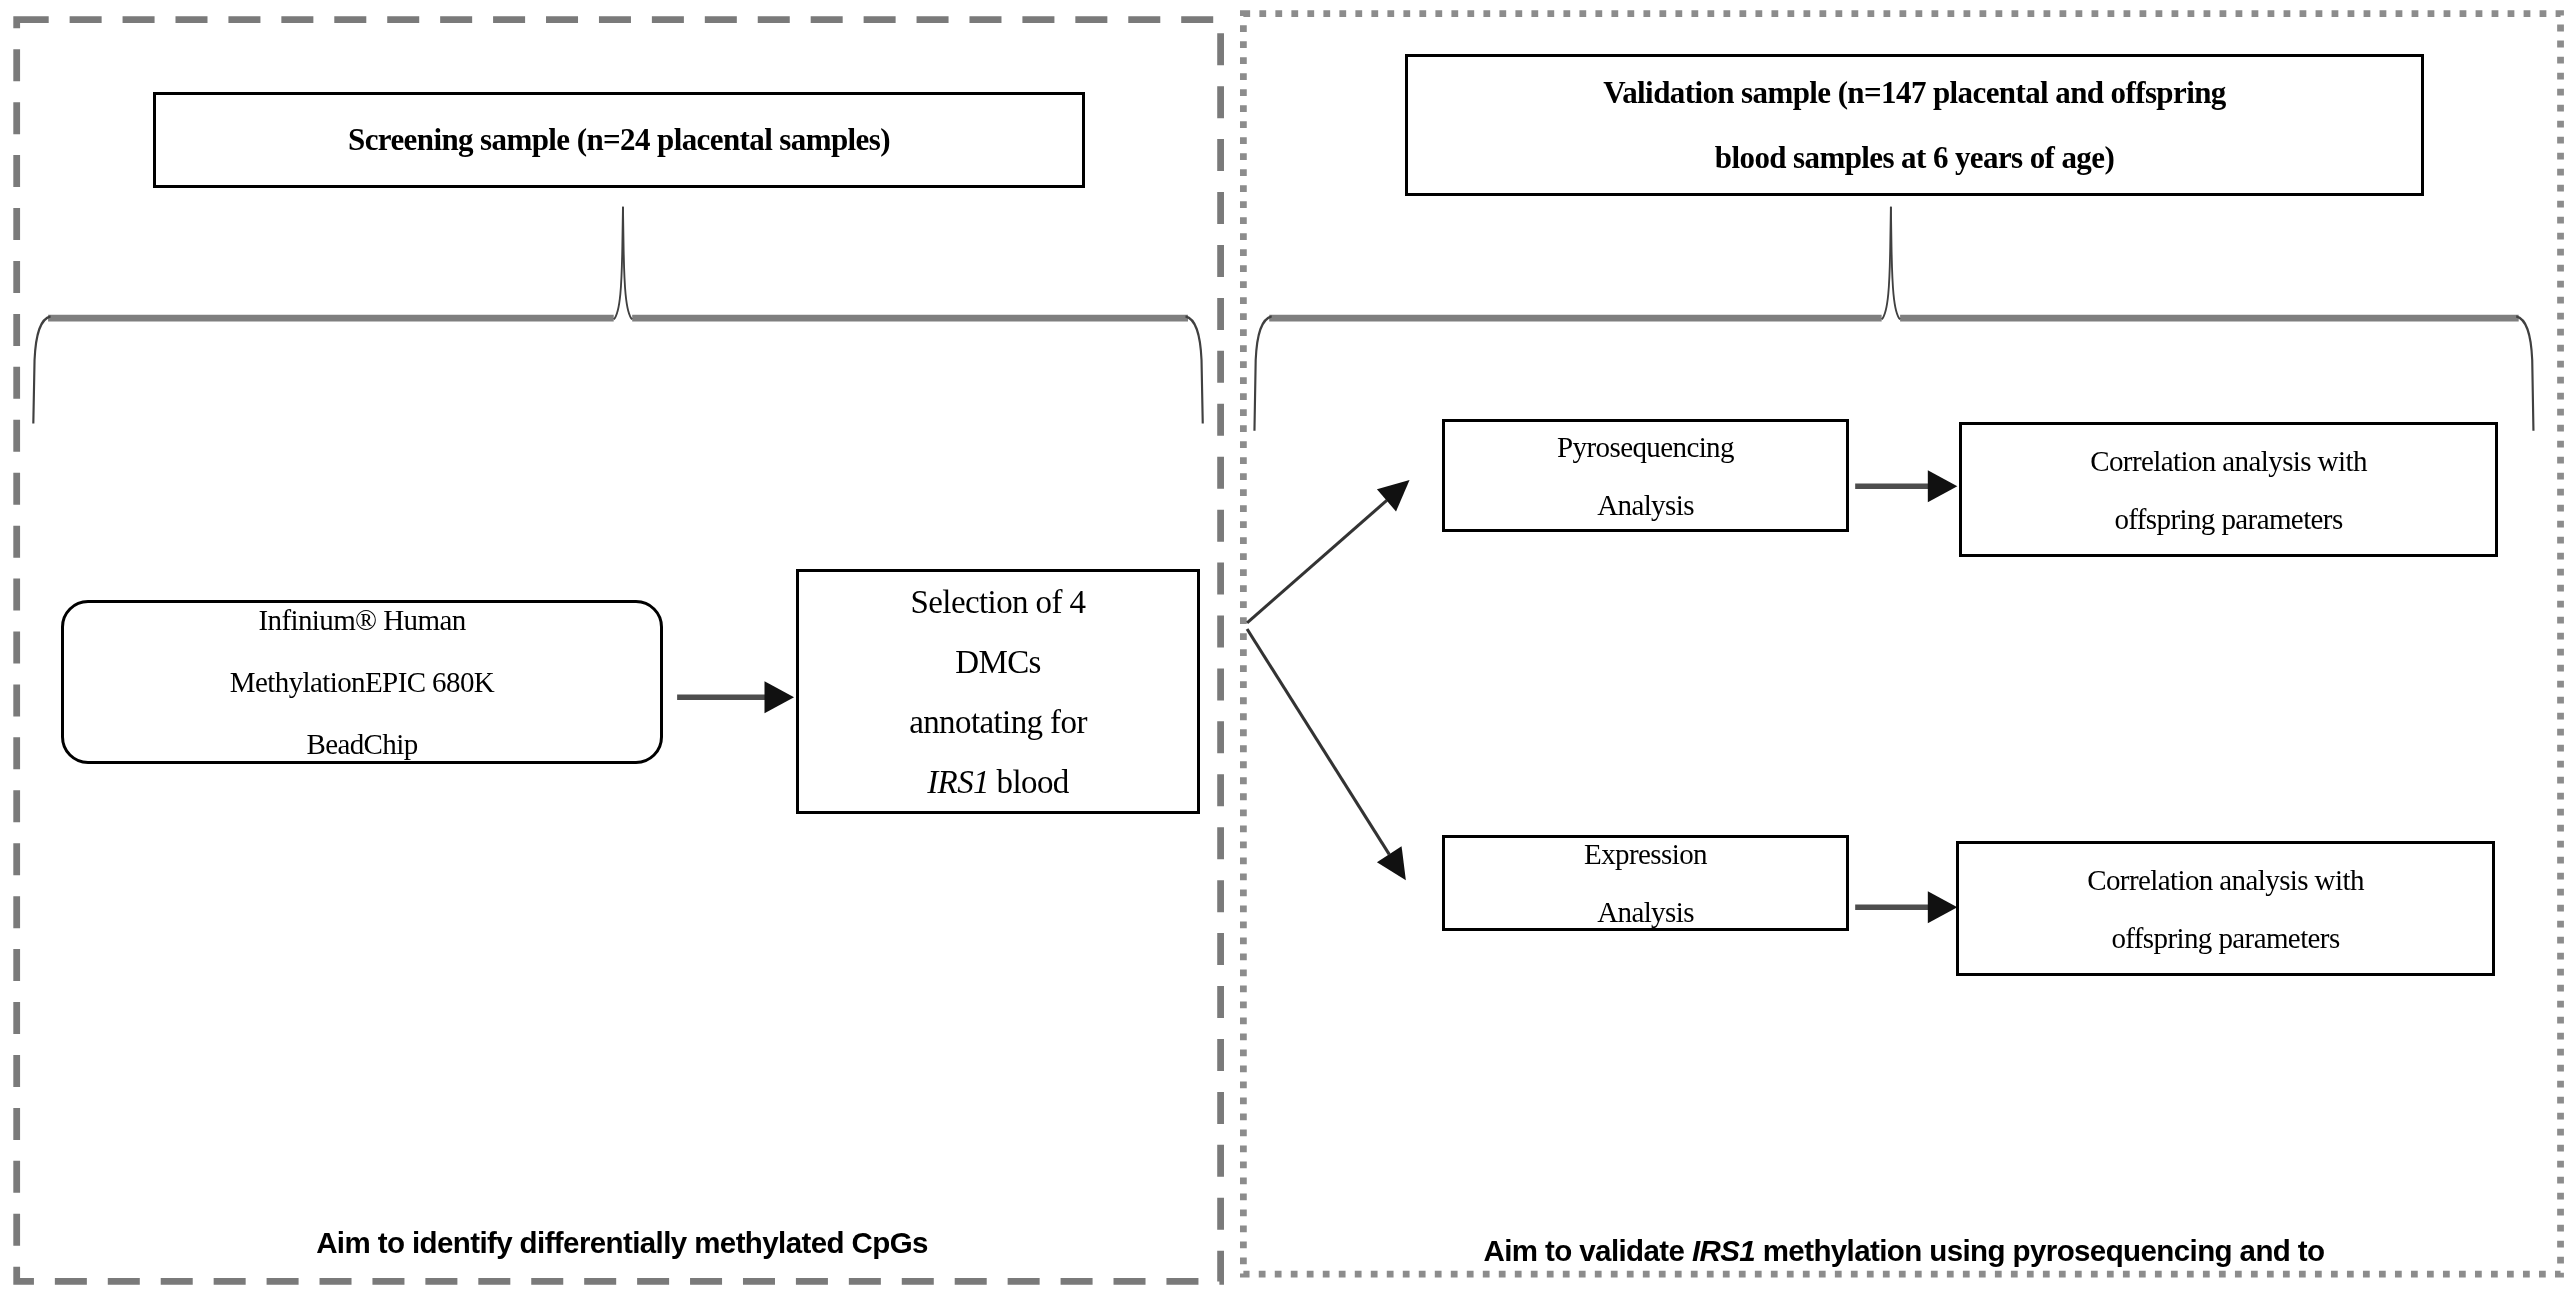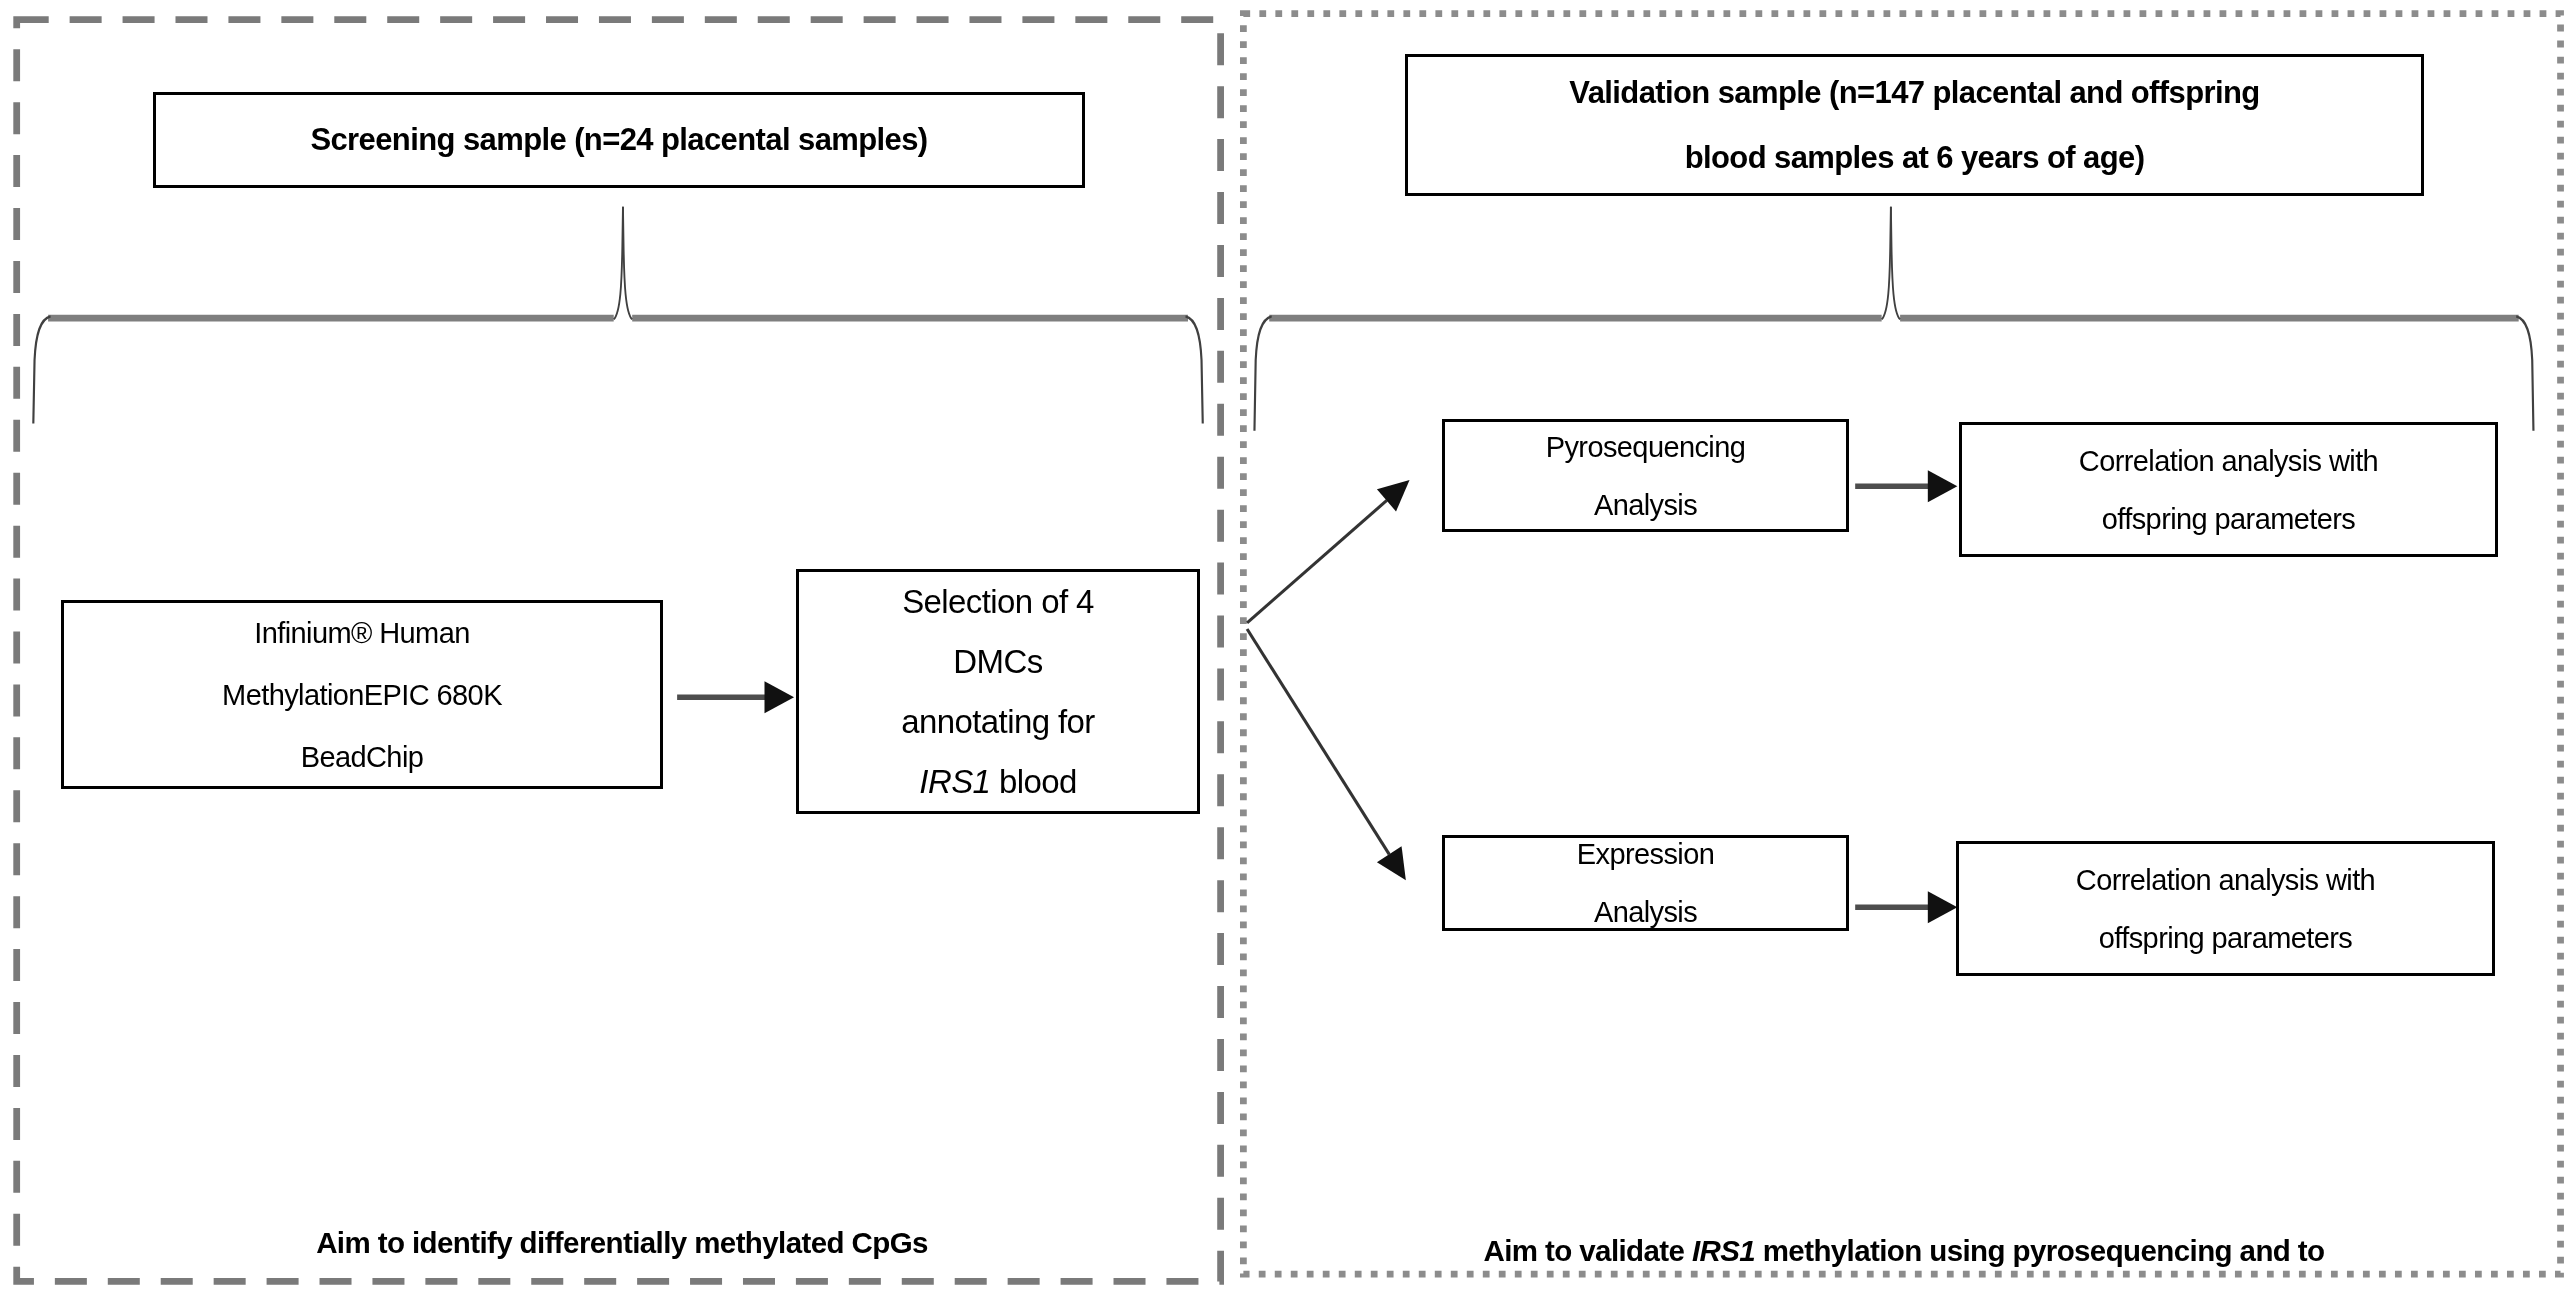--- a/index.html
+++ b/index.html
@@ -11,36 +11,37 @@
     box-sizing:border-box;
     background:#ffffff;
     border:3.7px solid #000000;
     display:flex;
     flex-direction:column;
     align-items:center;
     justify-content:center;
     text-align:right;
     letter-spacing:-0.6px;
     z-index:2;
+    font-family:Liberation Serif, serif;
   }
   .bold{font-weight:700;}
   .line{white-space:pre-wrap;}
   .caption{
     position:absolute;
     text-align:center;
     font-weight:700;
     letter-spacing:-0.6px;
     z-index:2;
     white-space:pre-wrap;
   }
   i{font-style:italic;}
 
   
   .title-left{left:153px;top:92px;width:932px;height:96px;font-size:31px;}
-  .box-infinium{left:61px;top:600px;width:602px;height:189px;font-size:29px;line-height:62px;}
+  .box-infinium{left:61px;top:600px;width:602px;height:164px;font-size:29px;line-height:62px;border-radius:27px;}
   .box-selection{left:796px;top:569px;width:404px;height:245px;font-size:33px;line-height:60px;}
   .caption-left{left:37px;top:1088px;width:1170px;font-size:29.5px;line-height:62px;}
 
   
   .title-right{left:1405px;top:54px;width:1019px;height:142px;font-size:31px;line-height:65px;}
   .box-pyro{left:1442px;top:419px;width:407px;height:113px;font-size:29px;line-height:58px;}
   .box-corr-top{left:1959px;top:422px;width:539px;height:135px;font-size:29px;line-height:58px;}
   .box-expr{left:1442px;top:835px;width:407px;height:96px;font-size:29px;line-height:58px;}
   .box-corr-bottom{left:1956px;top:841px;width:539px;height:135px;font-size:29px;line-height:58px;}
   .caption-right{left:1259px;top:1096px;width:1290px;font-size:29.5px;line-height:62px;}

